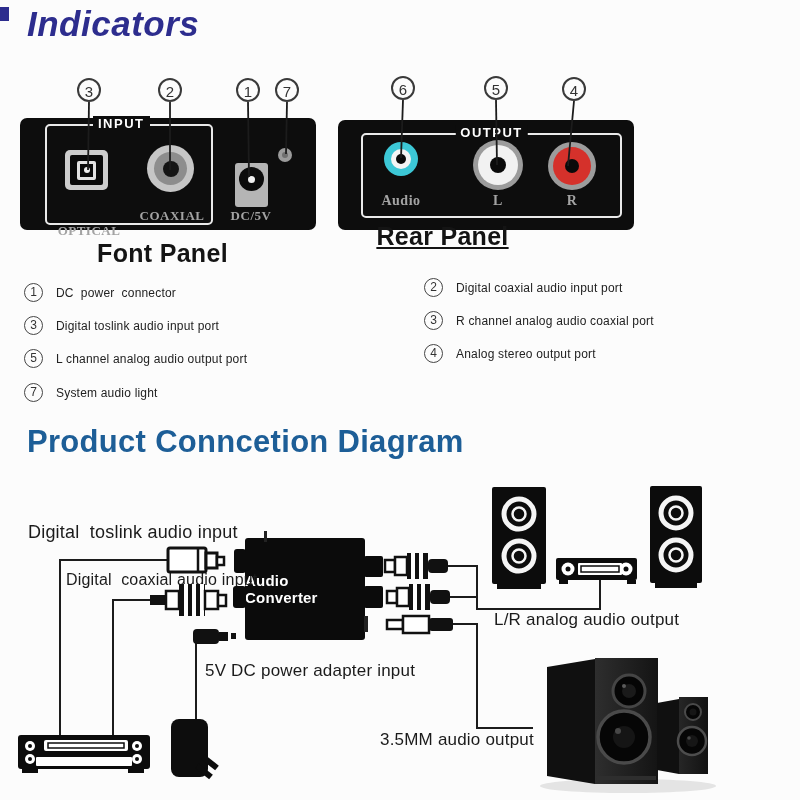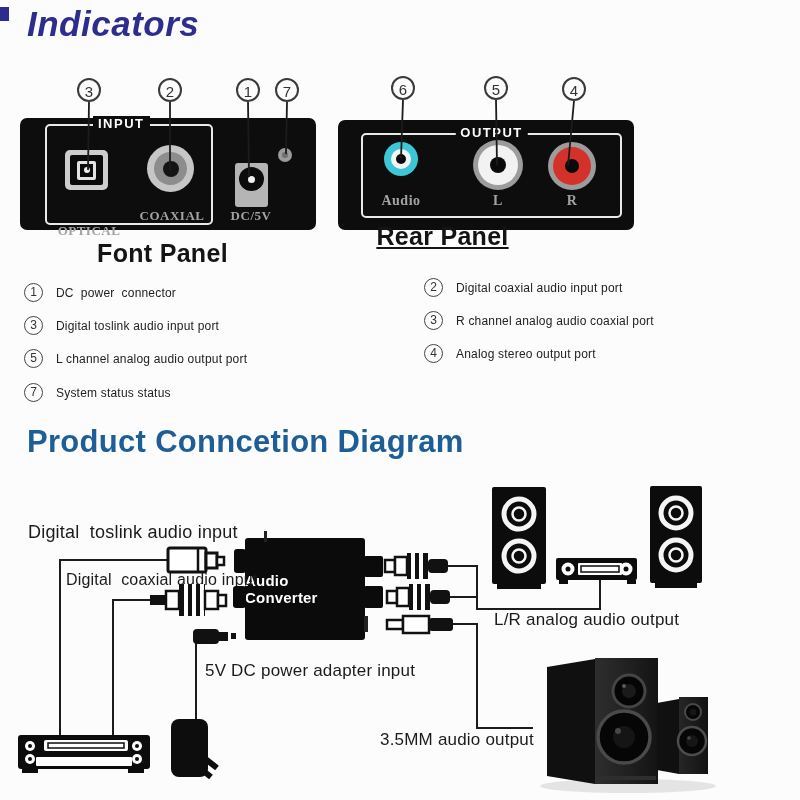--- a/index.html
+++ b/index.html
@@ -143,21 +143,21 @@
   <div class="legend-row" style="left:24px;top:316px;">
     <span class="cnum">3</span>
     <span class="ltext">Digital toslink audio input port</span>
   </div>
   <div class="legend-row" style="left:24px;top:349px;">
     <span class="cnum">5</span>
     <span class="ltext">L channel analog audio output port</span>
   </div>
   <div class="legend-row" style="left:24px;top:383px;">
     <span class="cnum">7</span>
-    <span class="ltext">System status status</span>
+    <span class="ltext">System audio light</span>
   </div>
   <div class="legend-row" style="left:424px;top:278px;">
     <span class="cnum">2</span>
     <span class="ltext">Digital coaxial audio input port</span>
   </div>
   <div class="legend-row" style="left:424px;top:311px;">
     <span class="cnum">3</span>
     <span class="ltext">R channel analog audio coaxial port</span>
   </div>
   <div class="legend-row" style="left:424px;top:344px;">

